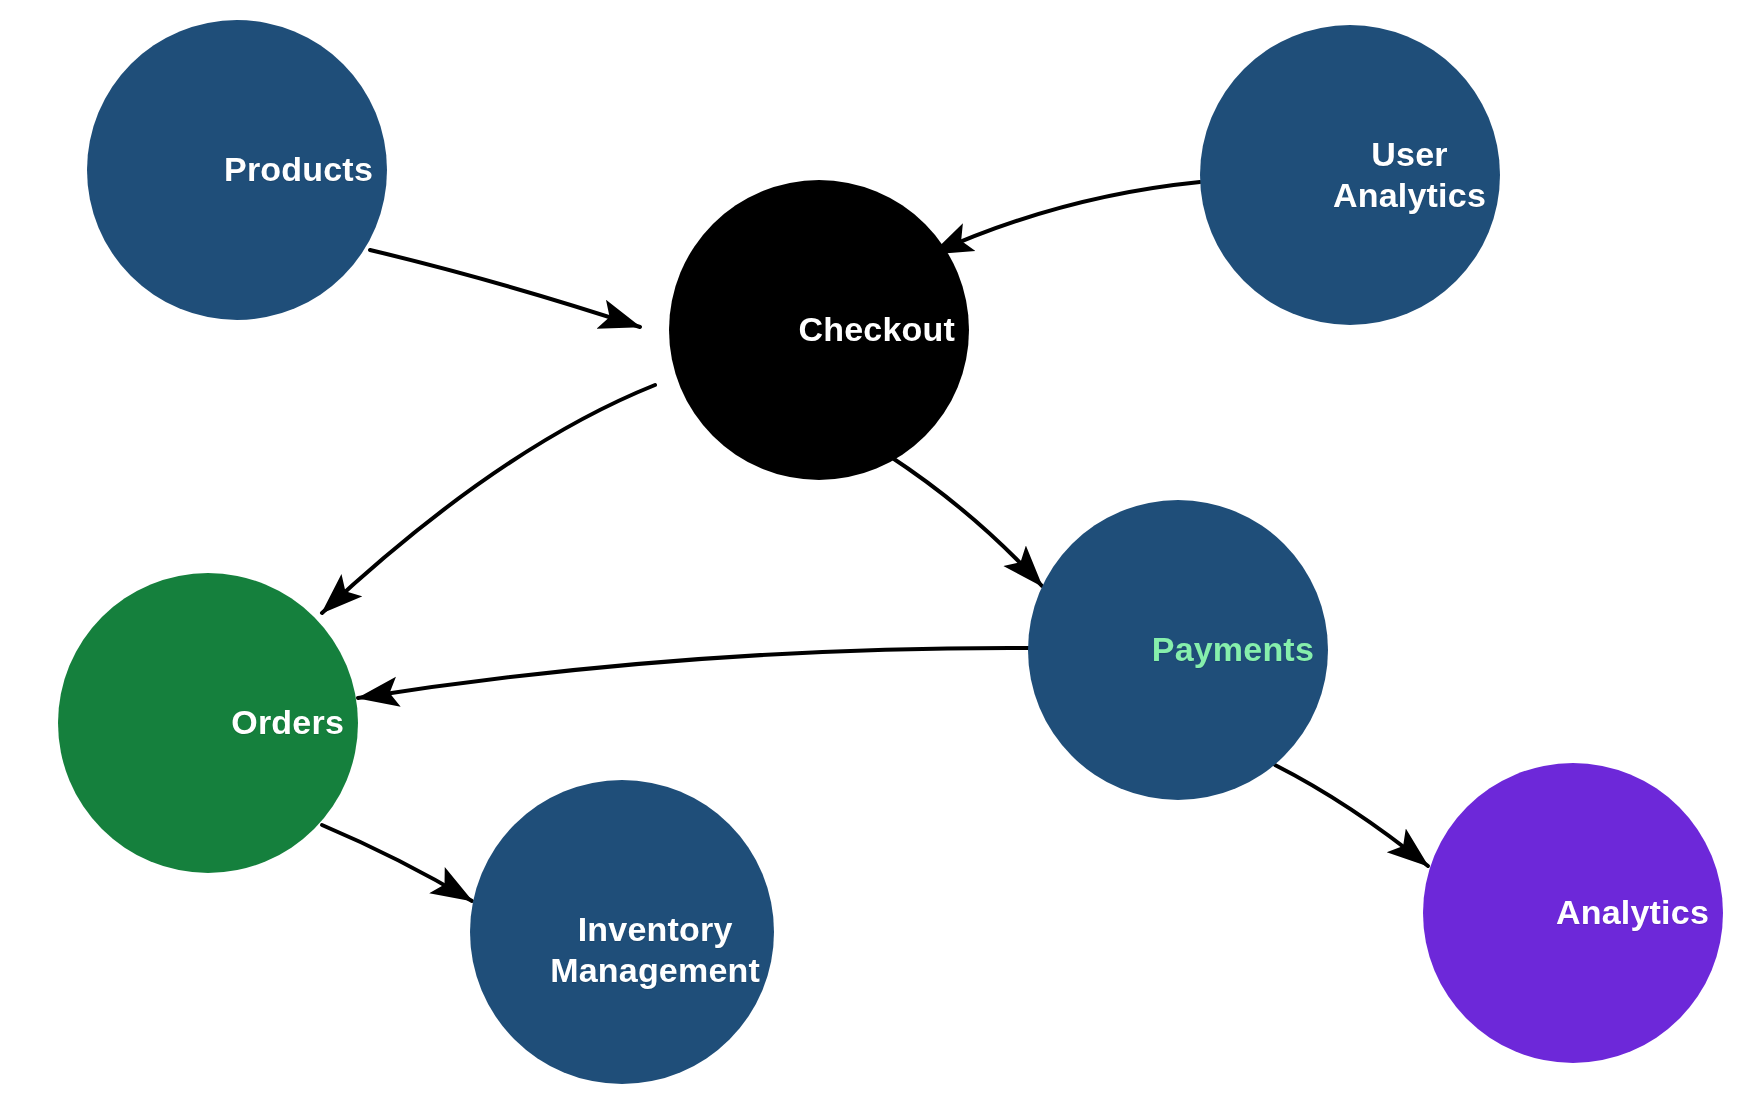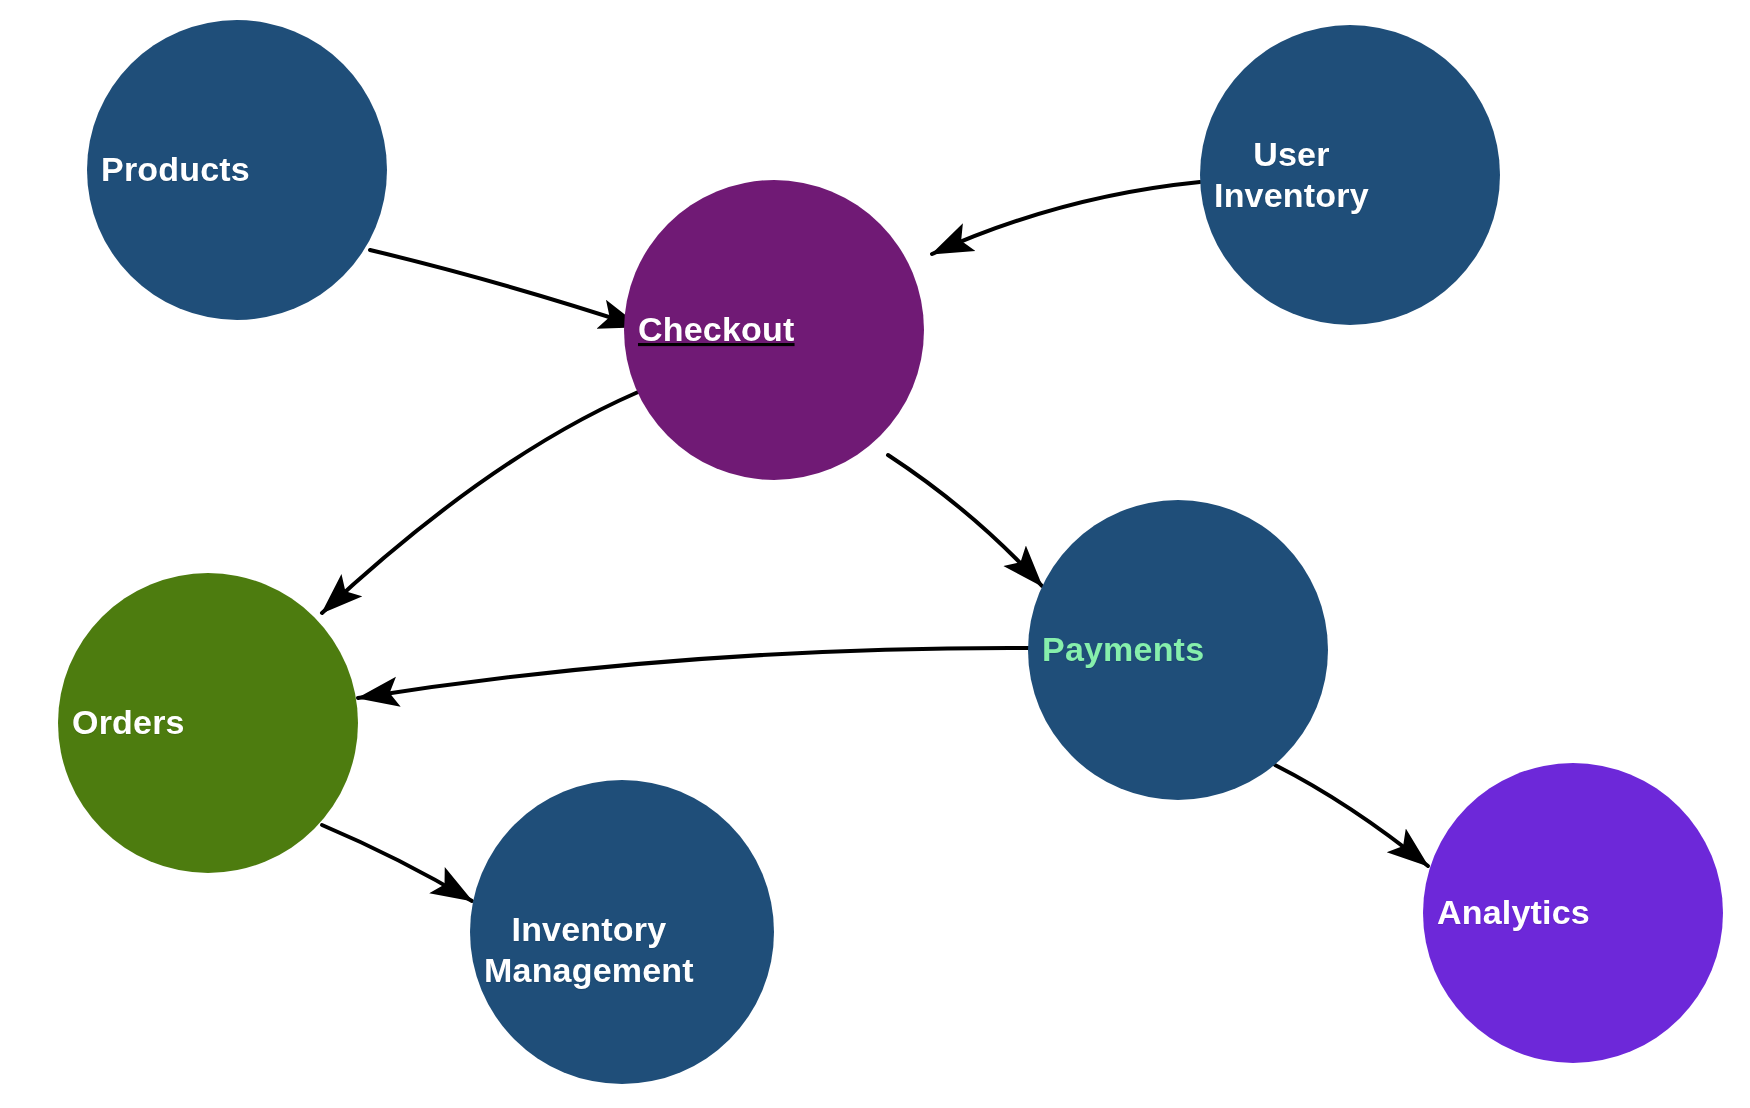--- a/index.html
+++ b/index.html
@@ -28,21 +28,21 @@
     stroke: #000000;
     stroke-width: 4;
     stroke-linecap: round;
   }
   .node {
     position: absolute;
     border-radius: 50%;
     background: #1f4e79;
     display: flex;
     align-items: center;
-    justify-content: flex-start;
+    justify-content: flex-end;
     text-align: center;
     box-sizing: border-box;
   }
   .node-label {
     color: #ffffff;
     font-family: "Liberation Sans", sans-serif;
     font-weight: bold;
     font-size: 34px;
     line-height: 1.22;
     letter-spacing: 0.2px;
@@ -72,26 +72,26 @@
         <path d="M 1275 765 Q 1350 803 1428 866" class="edge-path" stroke="#000000" marker-end="url(#arrowhead)"></path>
       </g>
   </svg>
 
   <div id="nodes-layer">
       <div class="node" style="left: 87px; top: 20px; width: 300px; height: 300px; background: rgb(31, 78, 121);">
         <span class="node-label" style="color: rgb(255, 255, 255);">Products</span>
       </div>
       <div class="node" style="left: 1200px; top: 25px; width: 300px; height: 300px; background: rgb(31, 78, 121);">
         <span class="node-label" style="color: rgb(255, 255, 255);">User
-Inventory</span>
+Analytics</span>
       </div>
-      <div class="node" style="left: 624px; top: 180px; width: 300px; height: 300px; background: #701a75; text-decoration: underline;">
+      <div class="node" style="left: 669px; top: 180px; width: 300px; height: 300px; background: #000000;">
         <span class="node-label" style="color: rgb(255, 255, 255);">Checkout</span>
       </div>
-      <div class="node" style="left: 58px; top: 573px; width: 300px; height: 300px; background: #4d7c0f;">
+      <div class="node" style="left: 58px; top: 573px; width: 300px; height: 300px; background: #15803d;">
         <span class="node-label" style="color: rgb(255, 255, 255);">Orders</span>
       </div>
       <div class="node" style="left: 1028px; top: 500px; width: 300px; height: 300px; background: rgb(31, 78, 121);">
         <span class="node-label" style="color: #86efac;">Payments</span>
       </div>
       <div class="node" style="left: 470px; top: 780px; width: 304px; height: 304px; background: rgb(31, 78, 121);">
         <span class="node-label" style="color: rgb(255, 255, 255); margin-top: 36px;">Inventory
 Management</span>
       </div>
       <div class="node" style="left: 1423px; top: 763px; width: 300px; height: 300px; background: #6d28d9;">

